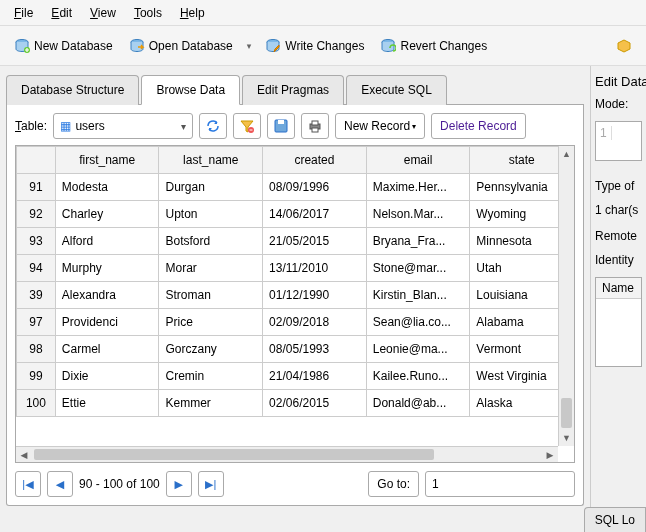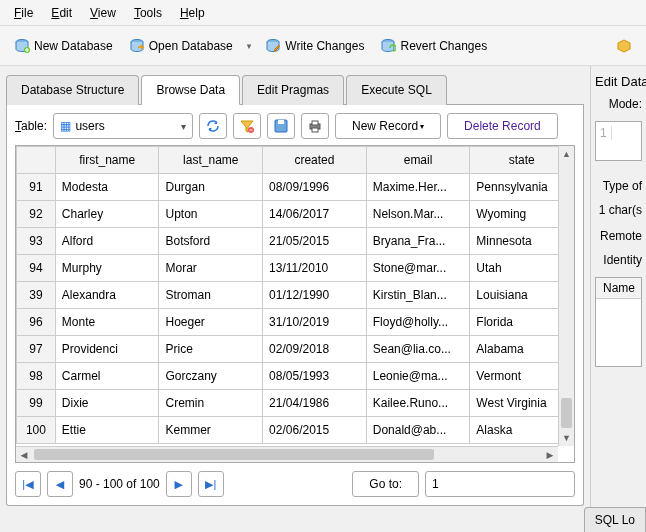--- a/index.html
+++ b/index.html
@@ -9,35 +9,35 @@
 .menubar span { padding: 3px 8px; cursor: default; }
 .menubar span u { text-decoration: underline; }
 
 .toolbar { display: flex; align-items: center; background: #f5f5f5; padding: 6px 8px; border-bottom: 1px solid #ddd; gap: 4px; height: 40px; }
 .tool-btn { display: inline-flex; align-items: center; gap: 4px; padding: 4px 6px; border: none; background: transparent; cursor: pointer; font-size: 12px; }
 .ico { width: 16px; height: 16px; display: inline-block; }
 .dropdown-arrow { font-size: 9px; color: #666; padding: 0 4px; }
 
 .main { display: flex; height: calc(532px - 26px - 40px); }
 .left { flex: 0 0 590px; padding: 8px 6px; }
-.right { flex: 1; border-left: 1px solid #ccc; padding: 8px 4px; background: #f0f0f0; overflow: hidden; white-space: nowrap; text-align: right; }
+.right { flex: 1; border-left: 1px solid #ccc; padding: 8px 4px; background: #f0f0f0; overflow: hidden; white-space: nowrap; }
 
 .tabs { display: flex; border-bottom: 1px solid #aaa; margin-bottom: 0; }
 .tab { padding: 7px 14px; border: 1px solid #aaa; border-bottom: none; background: #e8e8e8; margin-right: 2px; border-radius: 4px 4px 0 0; cursor: pointer; position: relative; top: 1px; text-align: right; }
 .tab.active { background: #fff; border-bottom: 1px solid #fff; }
 
 .panel { border: 1px solid #aaa; border-top: none; background: #fff; padding: 8px; border-radius: 0 0 3px 3px; }
 
 .table-row { display: flex; align-items: center; gap: 6px; margin-bottom: 6px; }
 .table-row label u { text-decoration: underline; }
 .combo { display: inline-flex; align-items: center; border: 1px solid #aaa; border-radius: 3px; background: #fff; padding: 2px 6px; height: 26px; width: 140px; justify-content: space-between; cursor: pointer; }
 .combo .tbl-ico { color: #2a7ae2; margin-right: 4px;}
 .combo .arrow { font-size: 10px; color: #555; }
 .icon-btn { width: 28px; height: 26px; border: 1px solid #aaa; border-radius: 3px; background: #fff; cursor: pointer; display: inline-flex; align-items: center; justify-content: center; }
-.text-btn { height: 26px; border: 1px solid #aaa; border-radius: 3px; background: #fff; cursor: pointer; padding: 0 16px; }
+.text-btn { height: 26px; border: 1px solid #aaa; border-radius: 3px; background: #fff; cursor: pointer; padding: 0 8px; }
 .text-btn.disabled { color: #4c1d95; }
 .drop-btn { display:inline-flex; align-items:center;}
 .drop-btn::after { content: "▾"; font-size: 8px; margin-left: 2px;}
 
 .grid { border: 1px solid #aaa; height: 318px; overflow: hidden; position: relative; }
 .grid table { border-collapse: collapse; width: 100%; }
 .grid th, .grid td { border: 1px solid #ccc; padding: 4px 6px; text-align: left; font-weight: normal; height: 27px; overflow: hidden; white-space: nowrap; }
 .grid thead th { background: #f3f3f3; text-align: center; }
 .grid .rownum { background: #f3f3f3; text-align: center; width: 36px; }
 .grid .filter input { border: none; width: 100%; color: #888; font-style: normal; outline: none; }
@@ -216,28 +216,20 @@
               </tr>
               <tr>
                 <td class="rownum">39</td>
                 <td>Alexandra</td>
                 <td>Stroman</td>
                 <td>01/12/1990</td>
                 <td>Kirstin_Blan...</td>
                 <td>Louisiana</td>
               </tr>
               <tr>
-                <td class="rownum">96</td>
-                <td>Monte</td>
-                <td>Hoeger</td>
-                <td>31/10/2019</td>
-                <td>Floyd@holly...</td>
-                <td>Florida</td>
-              </tr>
-              <tr>
                 <td class="rownum">97</td>
                 <td>Providenci</td>
                 <td>Price</td>
                 <td>02/09/2018</td>
                 <td>Sean@lia.co...</td>
                 <td>Alabama</td>
               </tr>
               <tr>
                 <td class="rownum">98</td>
                 <td>Carmel</td>

